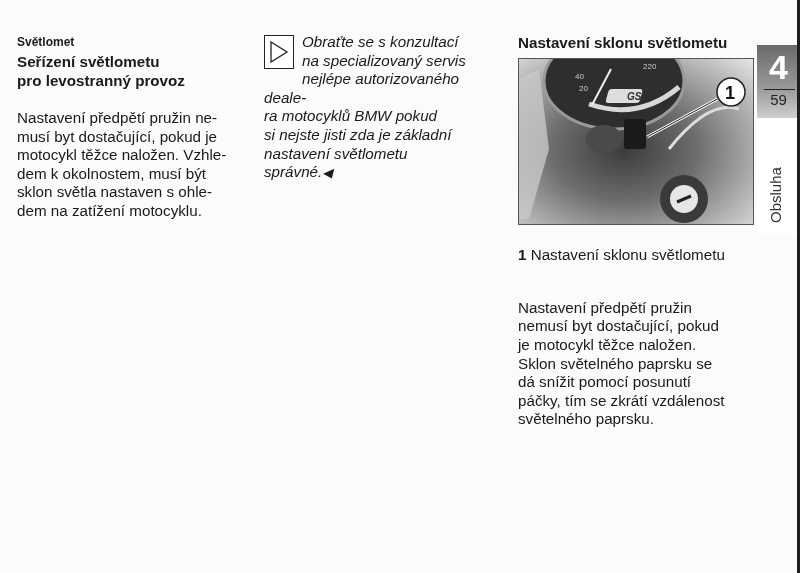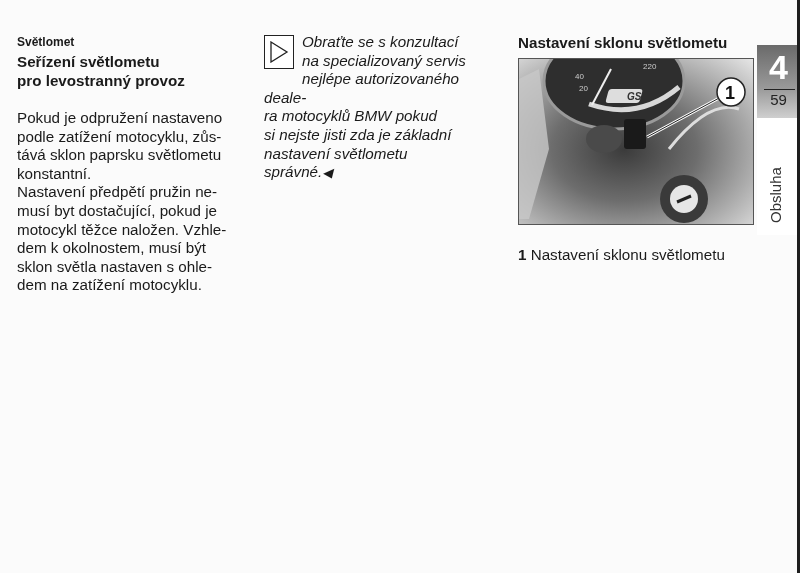--- a/index.html
+++ b/index.html
@@ -55,24 +55,20 @@
   .page-edge { position: absolute; right: 0; top: 0; width: 3px; height: 573px; background: #1e1e1e; }
 </style>
 </head>
 <body>
 
 <div class="col col1">
   <p class="h1">Světlomet</p>
   <p class="h2 p">Seřízení světlometu
 pro levostranný provoz</p>
   <div class="gap"></div>
-  <p class="p">Pokud je odpružení nastaveno
-podle zatížení motocyklu, zůs-
-tává sklon paprsku světlometu
-konstantní.</p>
   <p class="p">Nastavení předpětí pružin ne-
 musí byt dostačující, pokud je
 motocykl těžce naložen. Vzhle-
 dem k okolnostem, musí být
 sklon světla nastaven s ohle-
 dem na zatížení motocyklu.</p>
 </div>
 
 <div class="col col2">
   <span class="note-icon">
@@ -113,20 +109,27 @@
       <line x1="158" y1="143" x2="172" y2="137" stroke="#222" stroke-width="3"></line>
 
       <line x1="202" y1="38" x2="128" y2="78" stroke="#fff" stroke-width="3"></line>
       <line x1="202" y1="38" x2="128" y2="78" stroke="#222" stroke-width="1"></line>
       <circle cx="212" cy="33" r="14" fill="#fff" stroke="#222" stroke-width="1.5"></circle>
       <text x="206" y="40" font-size="18" font-weight="bold" fill="#111">1</text>
     </svg>
   </div>
   <p class="caption"><b>1</b> <span>Nastavení sklonu světlometu</span></p>
   <div class="gap"></div>
+  <p class="p">Nastavení předpětí pružin
+nemusí byt dostačující, pokud
+je motocykl těžce naložen.
+Sklon světelného paprsku se
+dá snížit pomocí posunutí
+páčky, tím se zkrátí vzdálenost
+světelného paprsku.</p>
 </div>
 
 <div class="tab">
   <div class="tab-top">
     <span class="tab-chapter">4</span>
     <div class="tab-rule"></div>
     <div class="tab-page">59</div>
   </div>
   <div class="tab-section">Obsluha</div>
 </div>

